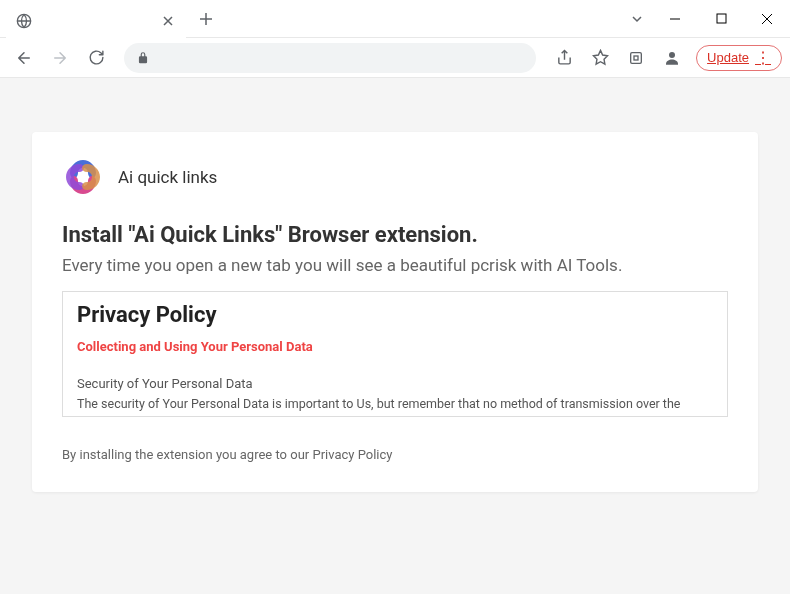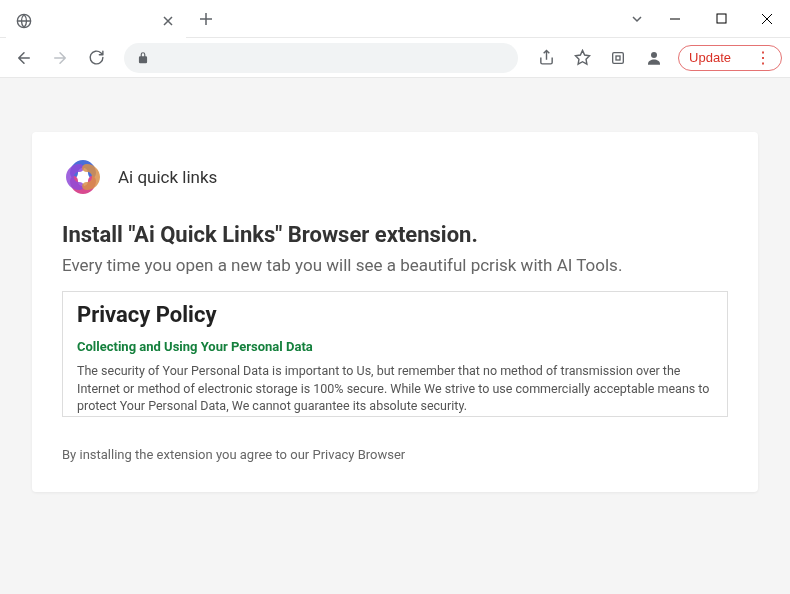--- a/index.html
+++ b/index.html
@@ -133,23 +133,24 @@
     }
     .update-btn {
       border: 1px solid #e57373;
       color: #d93025;
       background: #fff;
       border-radius: 16px;
       padding: 4px 10px;
       font-size: 13px;
       display: flex;
       align-items: center;
-      gap: 24px;
+      gap: 6px;
       cursor: pointer;
       margin-left: 4px;
+      text-decoration: underline;
     }
     .update-dots {
       color: #d93025;
       font-size: 16px;
       line-height: 1;
     }
     
     .page {
       background: #f5f5f5;
       height: calc(594px - 78px);
@@ -199,22 +200,22 @@
     }
     .policy-title {
       font-size: 22px;
       font-weight: bold;
       color: #222;
       margin-bottom: 12px;
     }
     .policy-sub1 {
       font-size: 13px;
       font-weight: bold;
-      color: #15803d;
-      margin-bottom: 8px;
+      color: #ef4444;
+      margin-bottom: 22px;
     }
     .policy-sub2 {
       font-size: 13px;
       color: #555;
       margin-bottom: 4px;
     }
     .policy-body {
       font-size: 12.5px;
       color: #555;
       line-height: 1.4;
@@ -351,19 +352,20 @@
           <path d="M38 21 C38 28 32 34 25 34 C22 34 20 32 20 30 C20 28 22 26 25 26 C28 26 30 24 30 21 C30 18 28 16 25 16 C22 16 20 14 20 12 C20 10 22 8 25 8 C32 8 38 14 38 21 Z" fill="#d88f4a" opacity="0.85"></path>
         </svg>
       </span>
       <span class="brand-name">Ai quick links</span>
     </div>
     <h1 class="install-heading">Install "Ai Quick Links" Browser extension.</h1>
     <p class="install-sub">Every time you open a new tab you will see a beautiful pcrisk with AI Tools.</p>
     <div class="policy-box">
       <h2 class="policy-title">Privacy Policy</h2>
       <div class="policy-sub1">Collecting and Using Your Personal Data</div>
+      <div class="policy-sub2">Security of Your Personal Data</div>
       <div class="policy-body">The security of Your Personal Data is important to Us, but remember that no method of transmission over the Internet or method of electronic storage is 100% secure. While We strive to use commercially acceptable means to protect Your Personal Data, We cannot guarantee its absolute security.</div>
     </div>
     <div class="footer-row">
-      <span class="agree-text">By installing the extension you agree to our Privacy Browser</span>
+      <span class="agree-text">By installing the extension you agree to our Privacy Policy</span>
     </div>
   </div>
 </div>
 
 </body></html>

